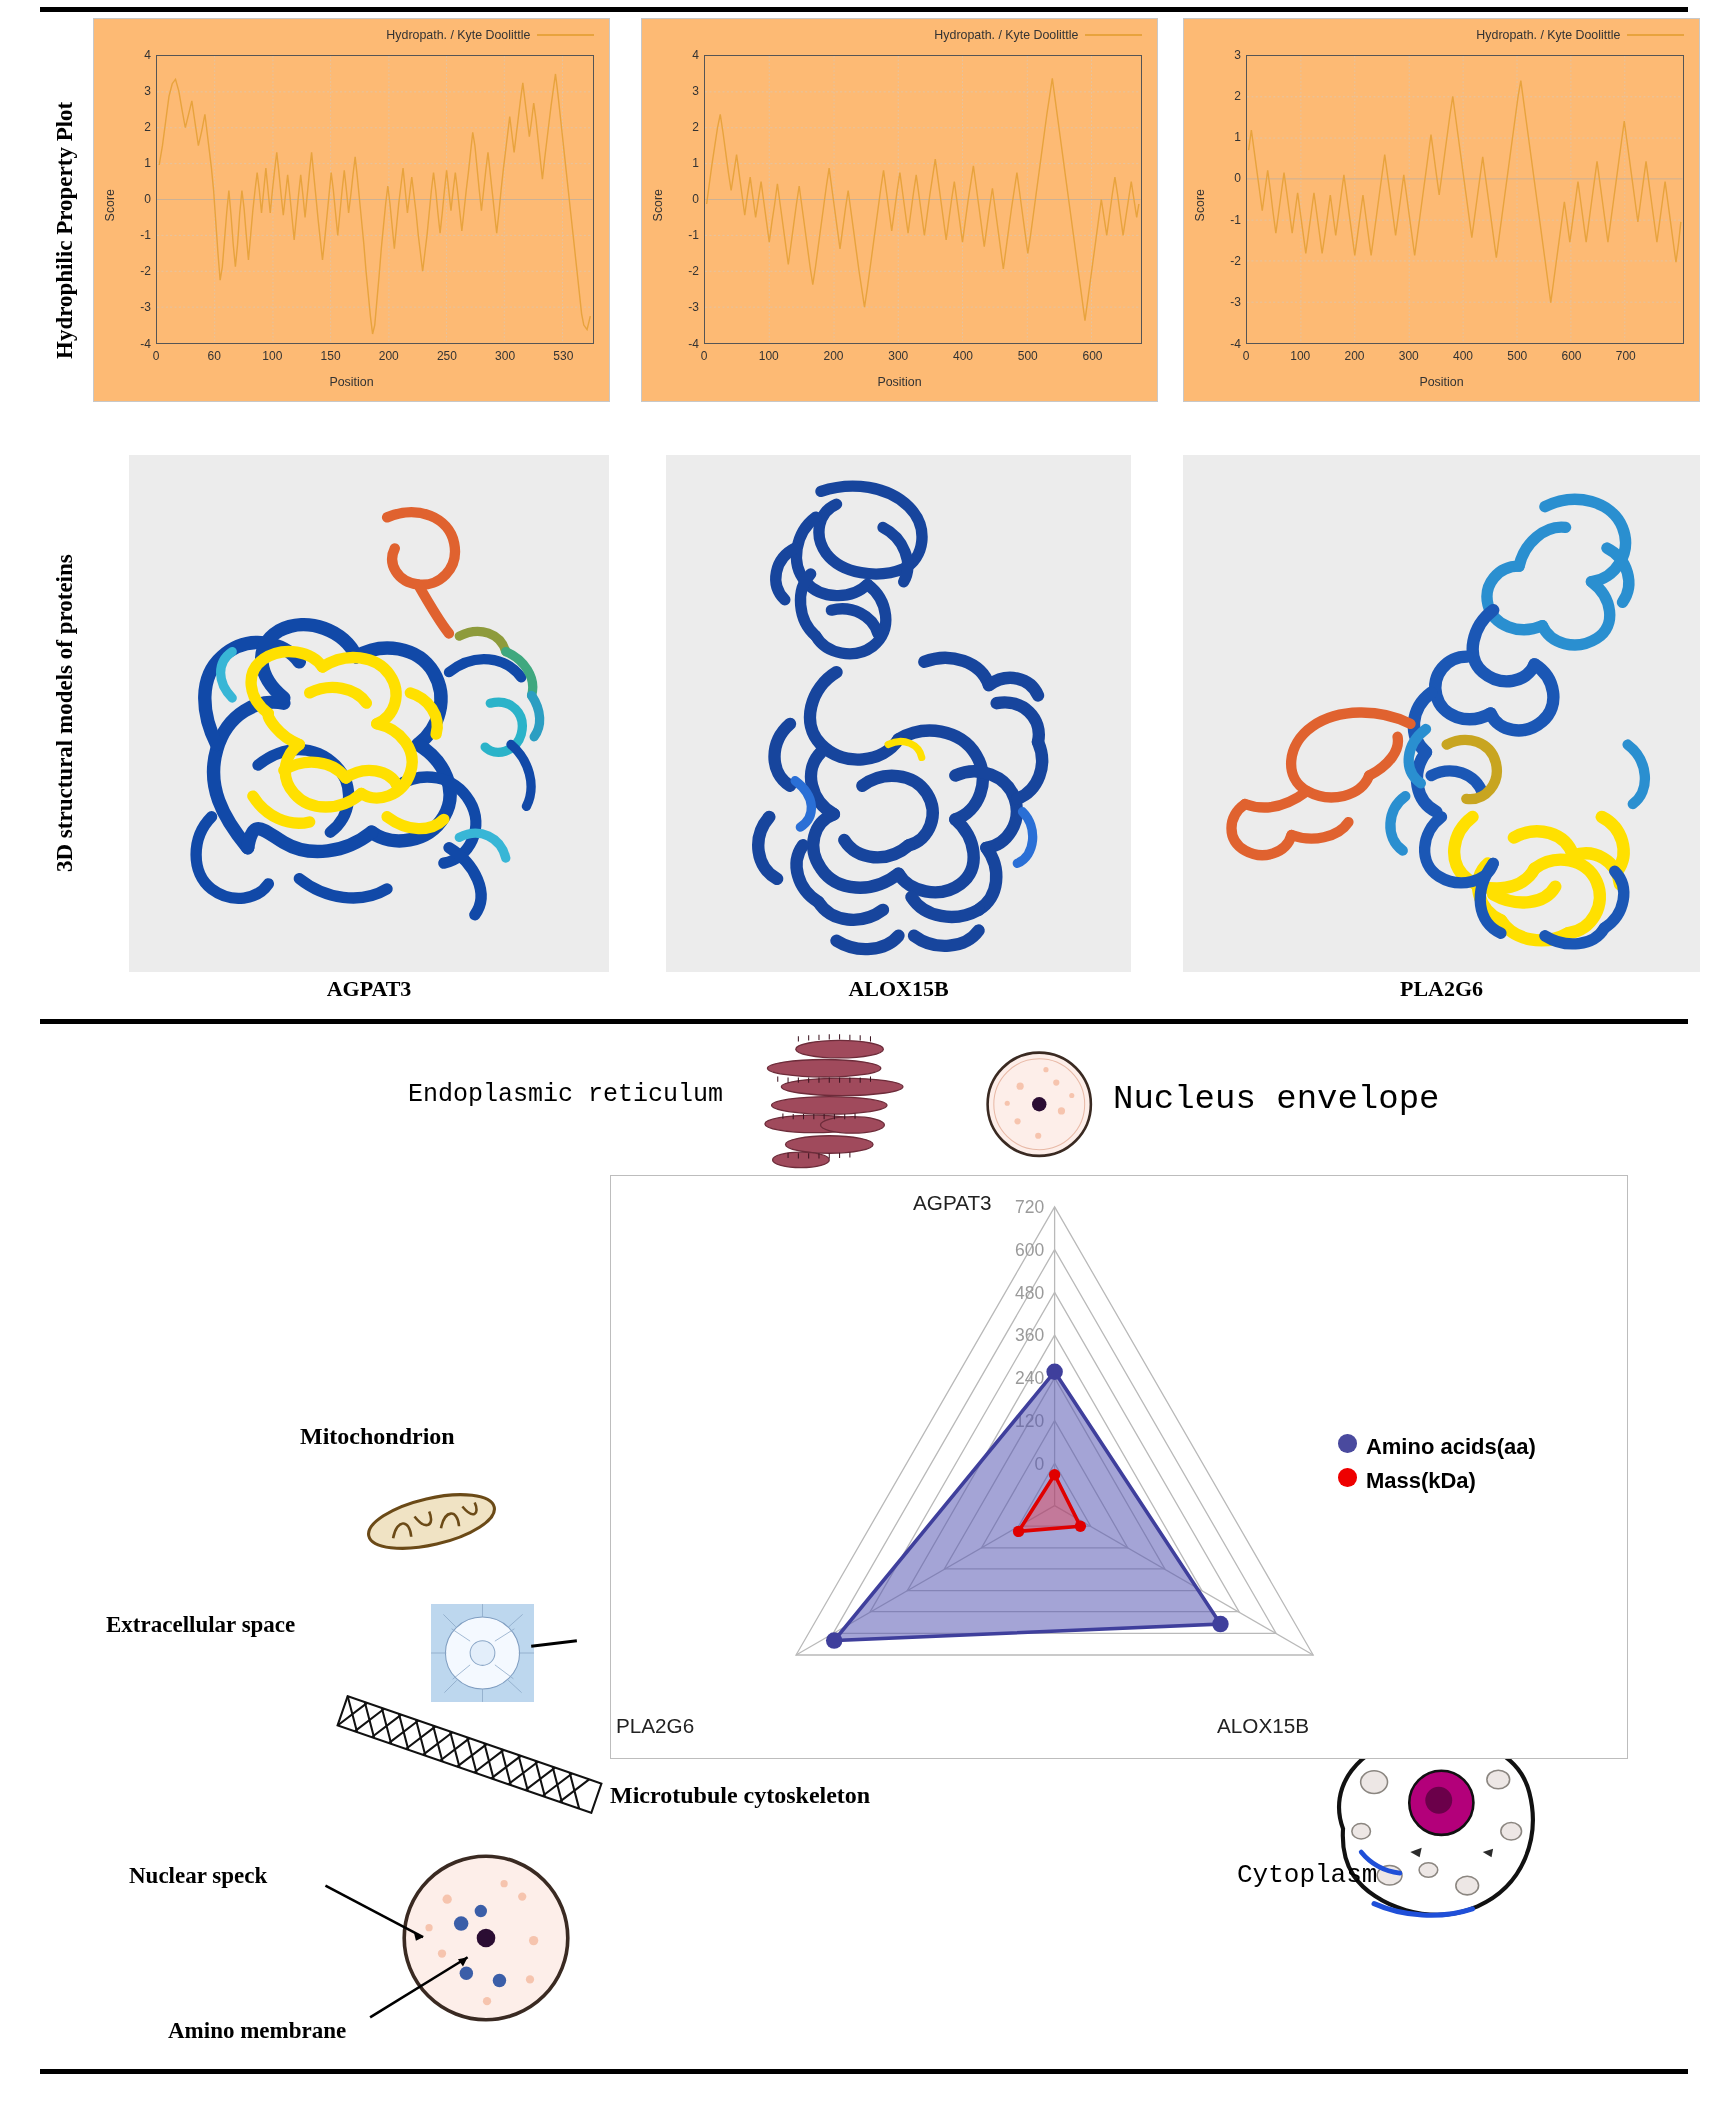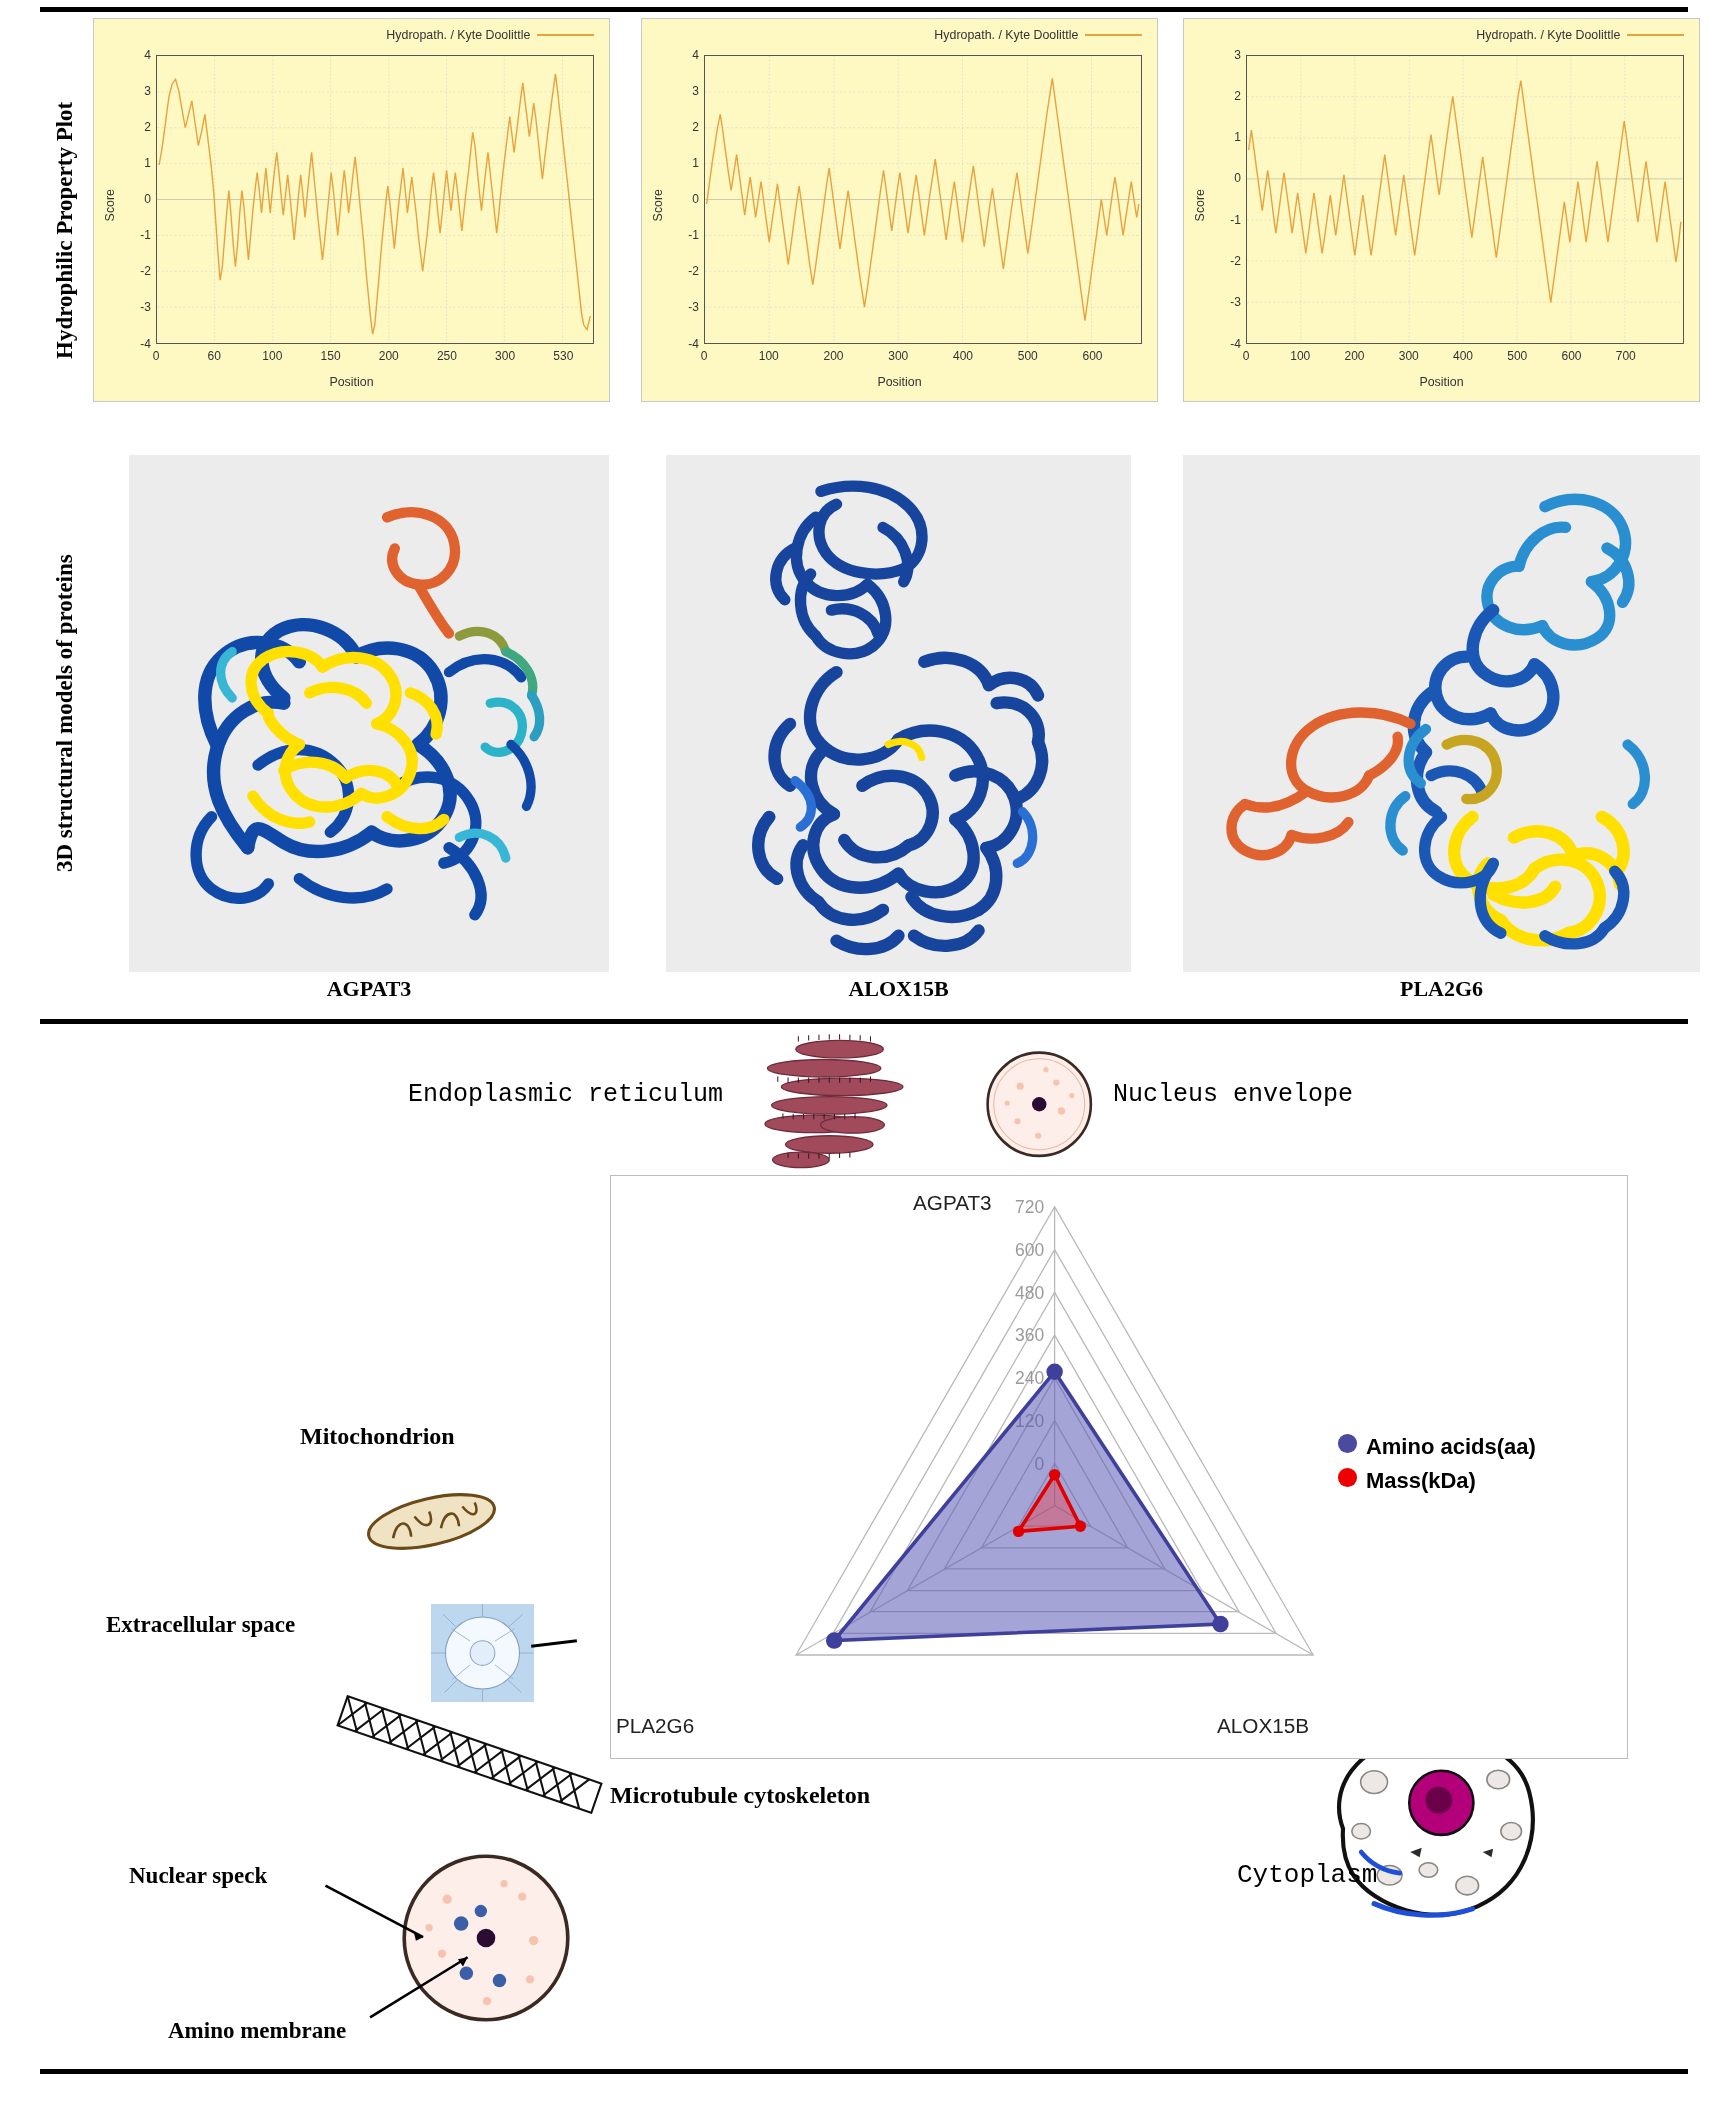--- a/index.html
+++ b/index.html
@@ -58,21 +58,21 @@
     left: 52px; top: 455px;
     height: 517px; width: 62px;
     font-size: 23px;
   }
 
   
   .hydro-plot {
     position: absolute;
     top: 17.6px;
     height: 384px;
-    background: #fef9c3;
+    background: #fdba74;
     border: 1px solid #c8c8c8;
     box-sizing: border-box;
     padding-left: 43px;
   }
   #hydro-agpat3  { left: 93px;  width: 517px; }
   #hydro-alox15b { left: 641px; width: 517px; }
   #hydro-pla2g6  { left: 1183px; width: 517px; }
 
   .hydro-legend {
     position: absolute;
@@ -176,21 +176,21 @@
     position: absolute;
     color: #000;
   }
   #label-er {
     left: 408px; top: 1080px;
     font-size: 25px;
     font-family: "Liberation Mono", monospace;
   }
   #label-nucleus-envelope {
     left: 1113px; top: 1080px;
-    font-size: 25px;
+    font-size: 34px;
     font-family: "Liberation Mono", monospace;
   }
   #label-mitochondrion {
     left: 300px; top: 1423px;
     font-size: 24px; font-weight: bold;
   }
   #label-extracellular {
     left: 106px; top: 1612px;
     font-size: 23px; font-weight: bold;
   }

